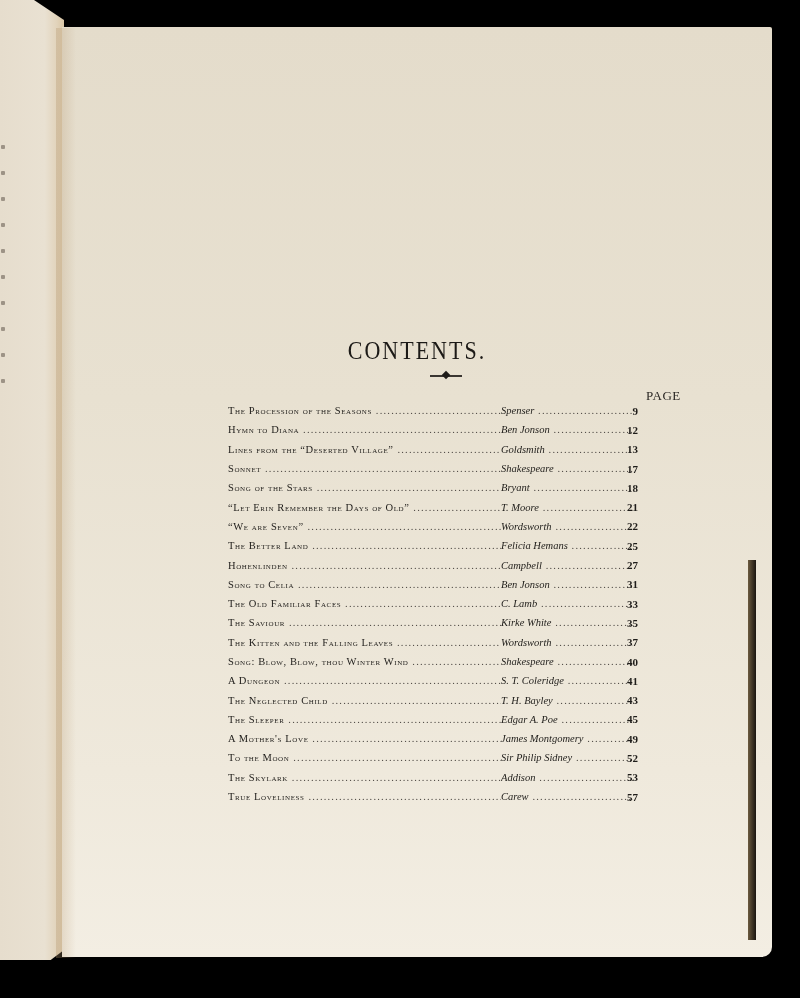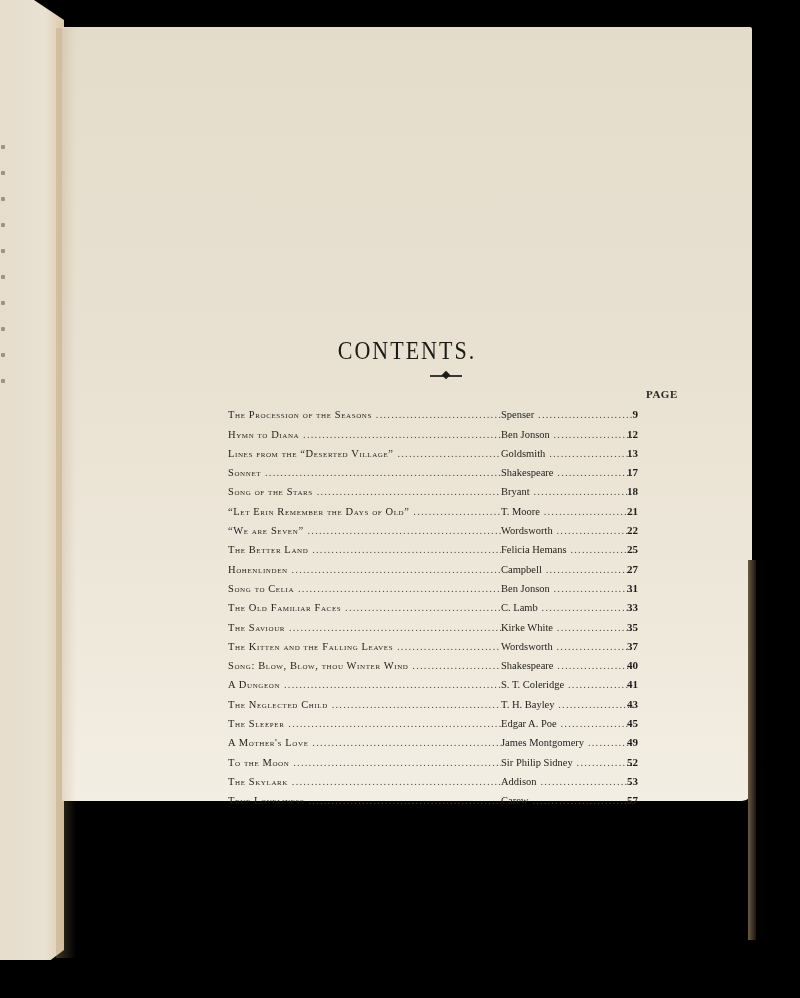--- a/index.html
+++ b/index.html
@@ -13,59 +13,60 @@
       clip-path: polygon(0 0, 34px 0, 64px 20px, 64px 950px, 0 998px);
     }
     .left-marks { position: absolute; left: 1px; top: 145px; width: 8px; }
     .left-marks span { display: block; width: 4px; height: 4px; background: #7d7468; margin-bottom: 22px; border-radius: 1px; opacity: .7; }
     .gutter {
       position: absolute; left: 56px; top: 28px; width: 20px; height: 930px;
       background: linear-gradient(90deg, rgba(180,150,110,.35), rgba(0,0,0,0));
       z-index: 2;
     }
     .main-page {
-      position: absolute; left: 62px; top: 27px; width: 690px; height: 774px;
+      position: absolute; left: 62px; top: 27px; width: 690px; height: 930px;
       background: linear-gradient(180deg, #e4dccb 0%, #e8e1d1 40%, #efe9dc 80%, #f3eee3 100%);
       border-radius: 0 2px 10px 0;
+      padding-left: 20px;
     }
     .spine {
       position: absolute; left: 748px; top: 560px; width: 8px; height: 380px;
       background: linear-gradient(90deg, #6b5a3e, #1a1510);
     }
     .title {
       position: absolute; left: 0; right: 0; top: 296px; text-align: center;
       font-size: 22px; letter-spacing: 2px; color: #1c1a17; font-weight: normal;
       transform: scaleY(1.1);
     }
     .ornament {
       position: absolute; left: 368px; top: 348px; width: 32px; height: 2px; background: #3a3631;
     }
     .ornament::after {
       content: ""; position: absolute; left: 13px; top: -3px; width: 6px; height: 6px;
       background: #1e1c19; transform: rotate(45deg);
     }
     .page-label {
-      position: absolute; left: 584px; top: 361px; font-size: 11px; letter-spacing: .5px;
-      color: #2a2724; font-weight: bold; text-align: right;
+      position: absolute; left: 584px; top: 361px; font-size: 13px; letter-spacing: .5px;
+      color: #2a2724; font-weight: normal; text-align: right;
     }
     .toc { position: absolute; left: 166px; top: 374px; width: 410px; }
     .row {
-      position: relative; height: 19.3px; display: flex; align-items: flex-end;
+      position: relative; height: 19.3px; display: flex; align-items: center;
       font-size: 10.5px; color: #1f1d1a; white-space: nowrap;
     }
     .row .t {
       width: 273px; overflow: hidden; font-variant: small-caps; letter-spacing: .6px;
       position: relative;
     }
     .row .t::after {
       content: " ........................................................................................................";
       letter-spacing: 1.2px; color: #4a4540;
     }
     .row .a {
-      width: 132px; overflow: hidden; position: relative;
+      width: 132px; overflow: hidden; font-style: italic; position: relative;
     }
     .row .a::after {
       content: " ...........................................................................";
       font-style: normal; letter-spacing: 1.2px; color: #4a4540;
     }
     .row .p {
       position: absolute; right: 0; width: 24px; text-align: right; font-weight: bold; font-size: 11px;
     }
   </style>
 </head>

